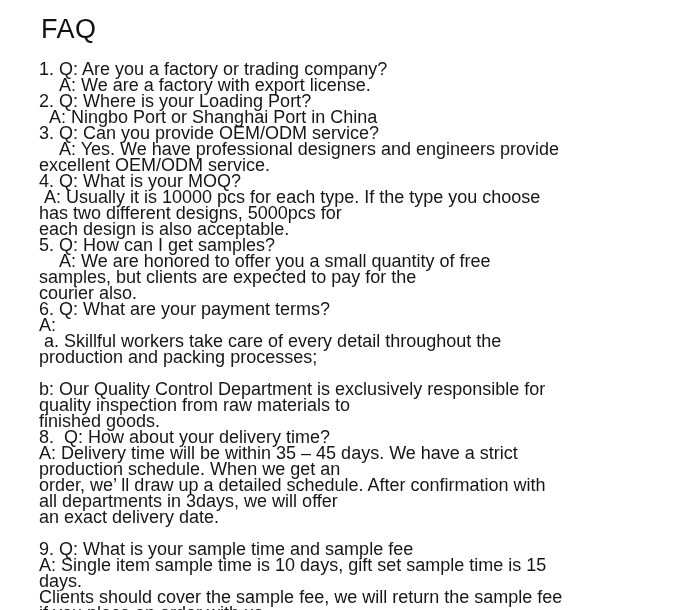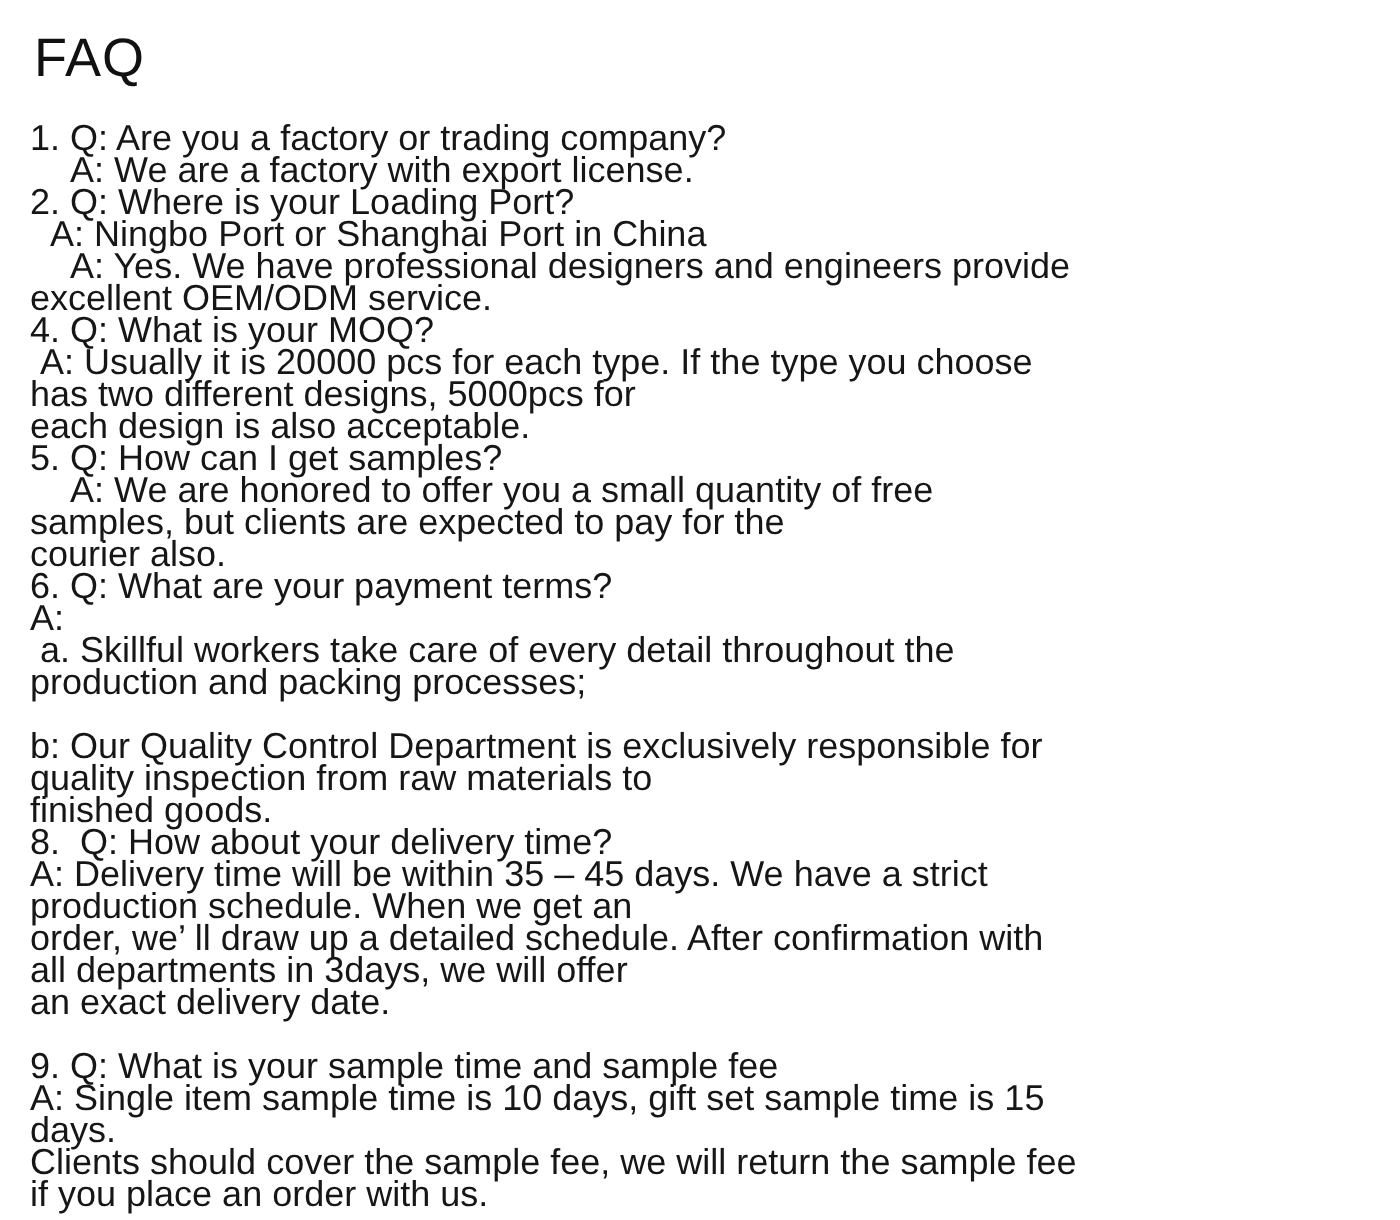--- a/index.html
+++ b/index.html
@@ -10,20 +10,21 @@
   .page {
     position: relative;
     width: 552px;
     height: 610px;
     background: #ffffff;
     color: #141414;
     font-family: "Liberation Sans", "DejaVu Sans", sans-serif;
     overflow: hidden;
     box-sizing: border-box;
     padding: 14px 12px 0 15px;
+    margin-left: 24px;
   }
   .title {
     font-size: 27px;
     font-weight: 400;
     letter-spacing: 0.5px;
     line-height: 30px;
     margin: 0 0 17px 2px;
     color: #111111;
   }
   .body-text {
@@ -39,23 +40,24 @@
 </head>
 <body>
 
 <div class="page">
   <h1 class="title">FAQ</h1>
   <div class="body-text">
     <div class="line">1. Q: Are you a factory or trading company?</div>
     <div class="line">    A: We are a factory with export license.</div>
     <div class="line">2. Q: Where is your Loading Port?</div>
     <div class="line">  A: Ningbo Port or Shanghai Port in China</div>
+    <div class="line">3. Q: Can you provide OEM/ODM service?</div>
     <div class="line">    A: Yes. We have professional designers and engineers provide excellent OEM/ODM service.</div>
     <div class="line">4. Q: What is your MOQ?</div>
-    <div class="line"> A: Usually it is 20000 pcs for each type. If the type you choose has two different designs, 5000pcs for</div>
+    <div class="line"> A: Usually it is 10000 pcs for each type. If the type you choose has two different designs, 5000pcs for</div>
     <div class="line">each design is also acceptable.</div>
     <div class="line">5. Q: How can I get samples?</div>
     <div class="line">    A: We are honored to offer you a small quantity of free samples, but clients are expected to pay for the</div>
     <div class="line">courier also.</div>
     <div class="line">6. Q: What are your payment terms?</div>
     <div class="line">A:</div>
     <div class="line"> a. Skillful workers take care of every detail throughout the production and packing processes;</div>
     <div class="line"></div>
     <div class="line">b: Our Quality Control Department is exclusively responsible for quality inspection from raw materials to</div>
     <div class="line">finished goods.</div>

